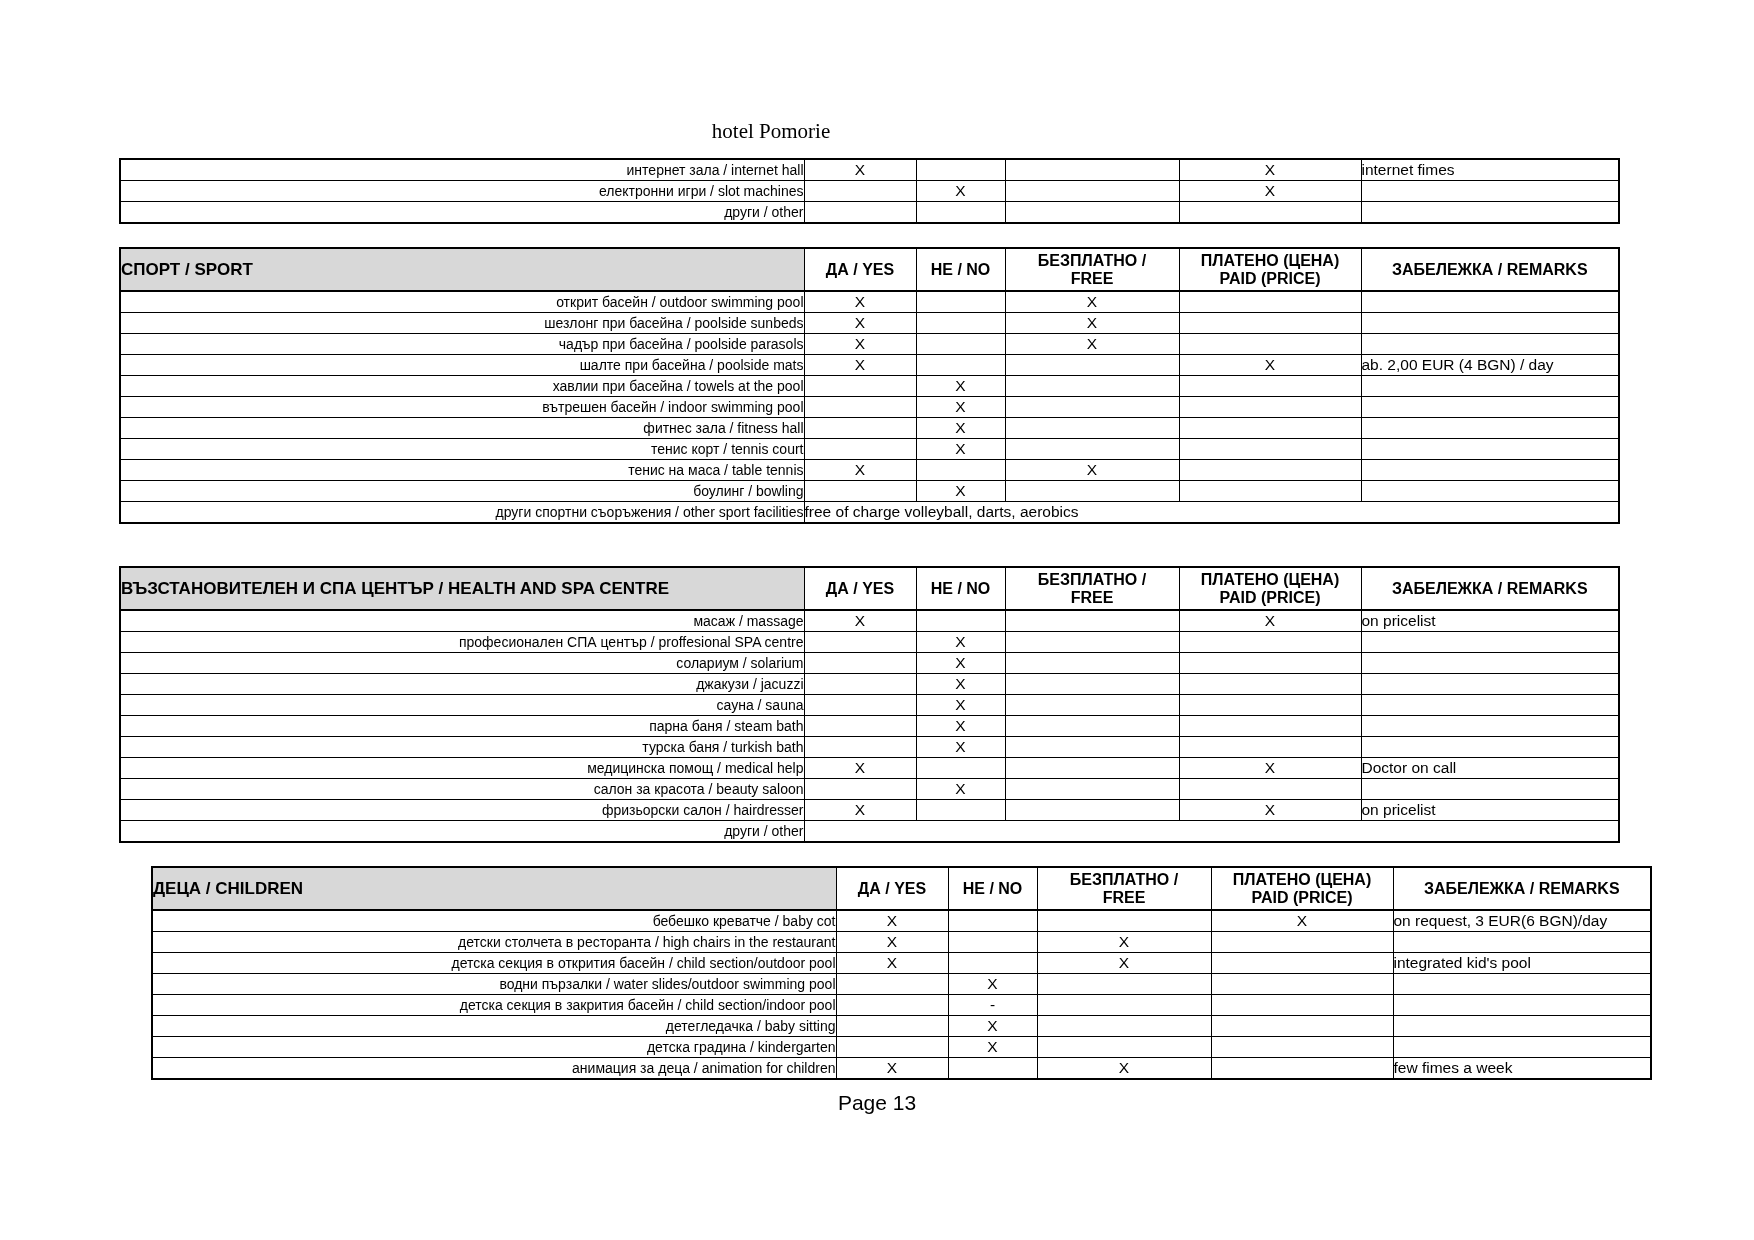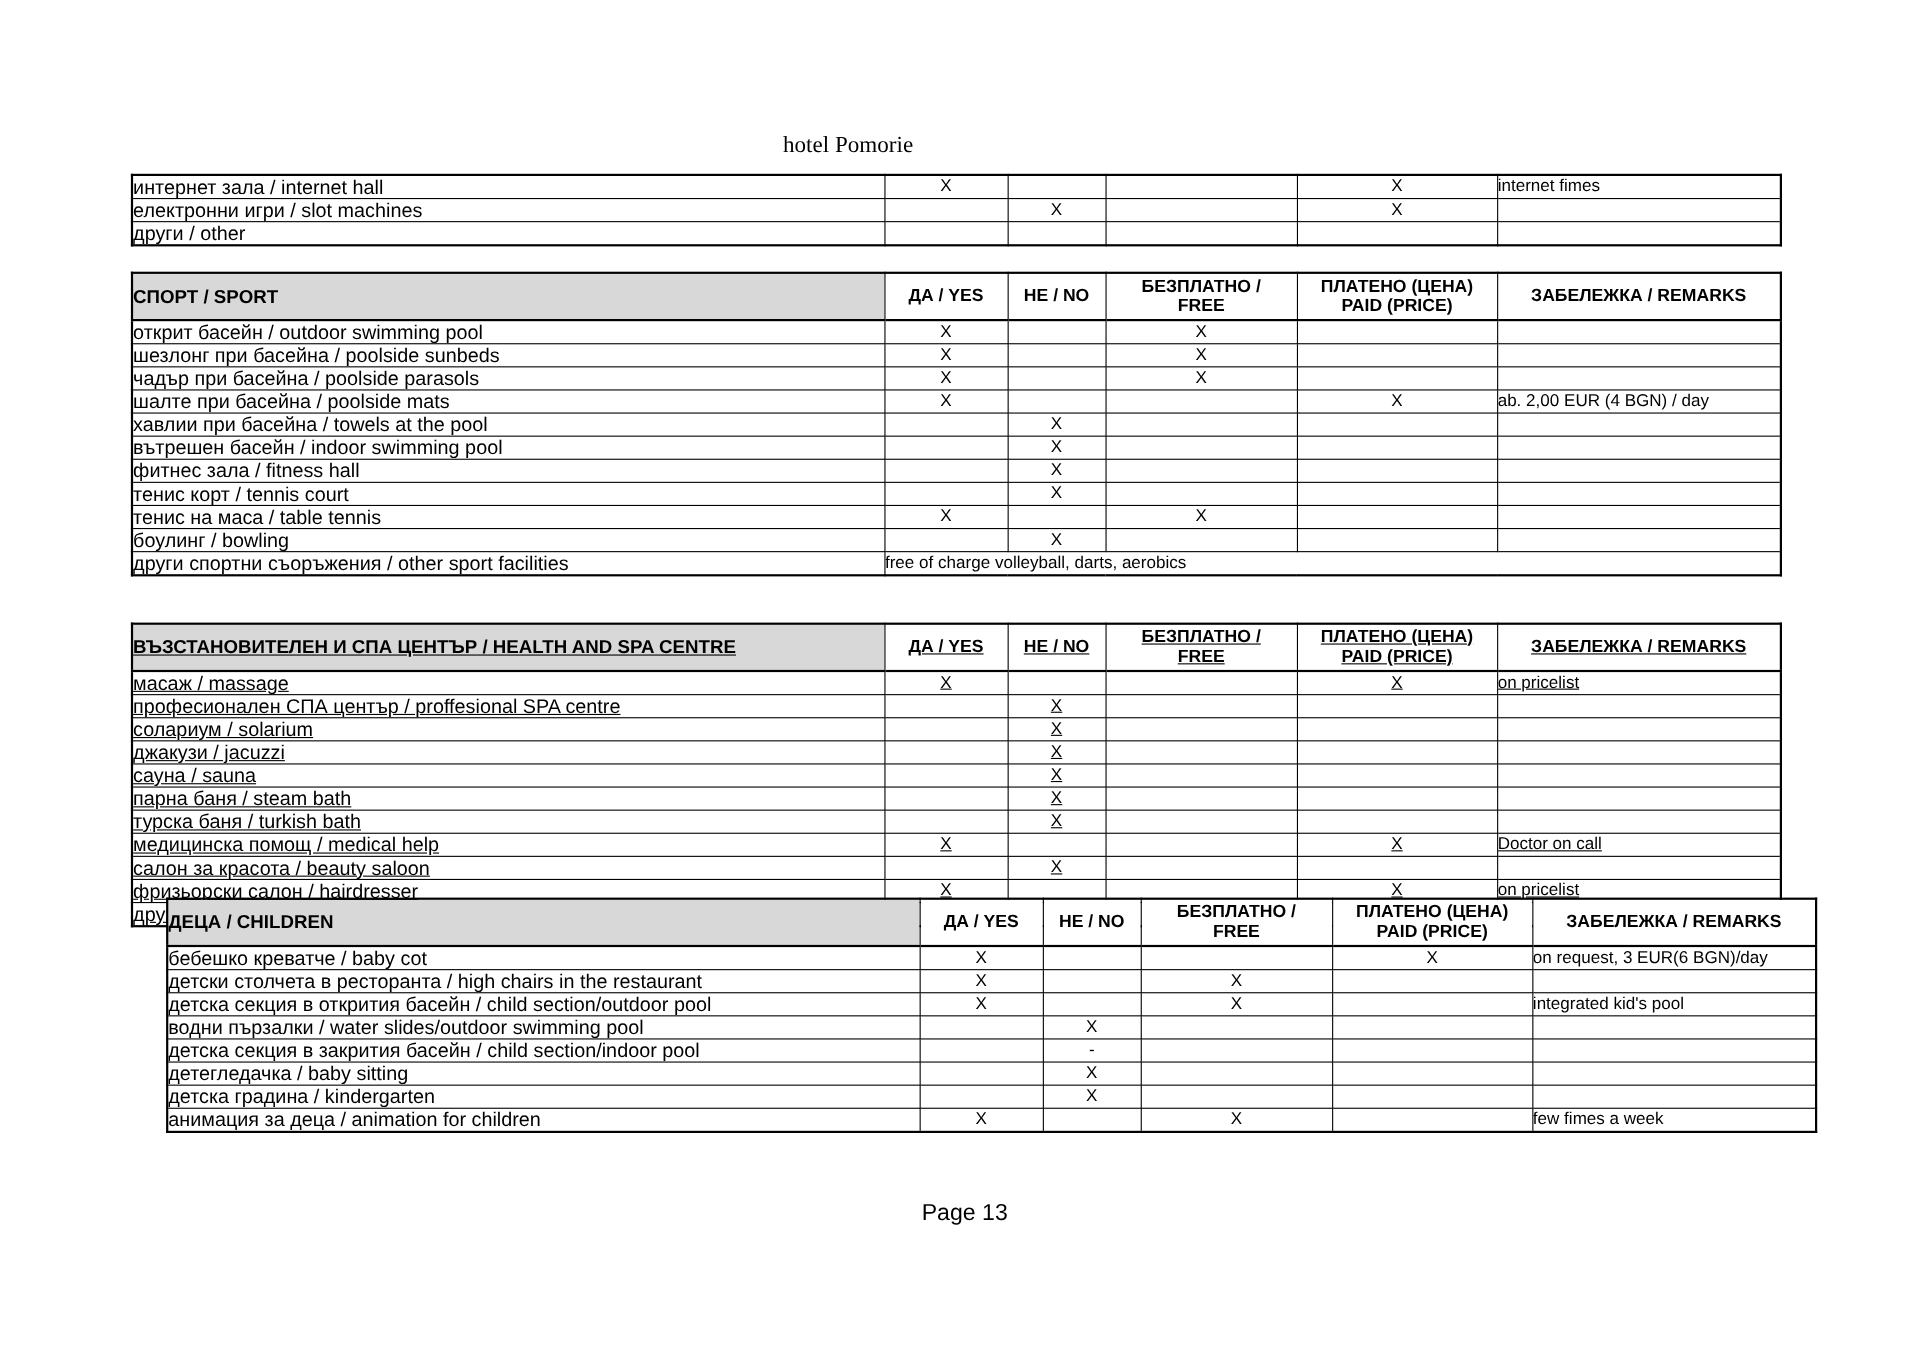--- a/index.html
+++ b/index.html
@@ -4,34 +4,34 @@
 <style>
   html,body{margin:0;padding:0;background:#ffffff;}
   body{width:1754px;height:1240px;position:relative;font-family:"Liberation Sans",sans-serif;color:#000;}
   .doc-title{position:absolute;top:118px;left:0;width:1542px;text-align:center;
     font-family:"Liberation Serif",serif;font-size:21px;line-height:26px;}
   .doc-footer{position:absolute;top:1090px;left:0;width:1754px;text-align:center;
     font-family:Liberation Sans, sans-serif;font-size:21px;line-height:26px;}
   .tbl-wrap{position:absolute;left:119px;}
   #tbl-0{top:158px;}
   #tbl-1{top:247px;}
-  #tbl-2{top:566px;text-decoration:underline;}
-  #tbl-3{top:816px;padding-left:32px;}
+  #tbl-2{top:566px;}
+  #tbl-3{top:866px;padding-left:32px;}
   table.facility-table{border-collapse:collapse;table-layout:fixed;width:1499px;
     border:2px solid #000;}
   table.facility-table td, table.facility-table th{border:1px solid #000;
     overflow:hidden;white-space:nowrap;vertical-align:middle;padding:0;}
   table.facility-table thead th{border-bottom:2px solid #000;}
   col.c-label{width:684px;} col.c-yes{width:112px;} col.c-no{width:89px;}
   col.c-free{width:174px;} col.c-paid{width:182px;} col.c-rem{width:258px;}
   th.section-cell{background:#d8d8d8;text-align:left;font-size:17px;font-weight:bold;
     padding:0 4px;height:41px;margin-left:40px;}
   th.colhead{background:#ffffff;font-size:16px;font-weight:bold;text-align:center;
     line-height:18px;height:41px;white-space:normal;}
-  td.label-cell{font-size:18px;text-align:left;padding:0 3px;height:20px;line-height:20px;}
+  td.label-cell{font-size:14px;text-align:right;padding:0 3px;height:20px;line-height:20px;}
   td.mark-cell{font-size:15.5px;text-align:center;height:20px;line-height:20px;}
   td.remark-cell{font-size:15.5px;text-align:left;padding:0 3px;height:20px;line-height:20px;}
   td.merged-cell{font-size:15.5px;text-align:left;padding:0 3px;height:20px;line-height:20px;margin-top:18px;}
 </style>
 </head>
 <body>
 
 <div class="doc-title">hotel Pomorie</div>
 
 <div id="tbl-0" class="tbl-wrap">

